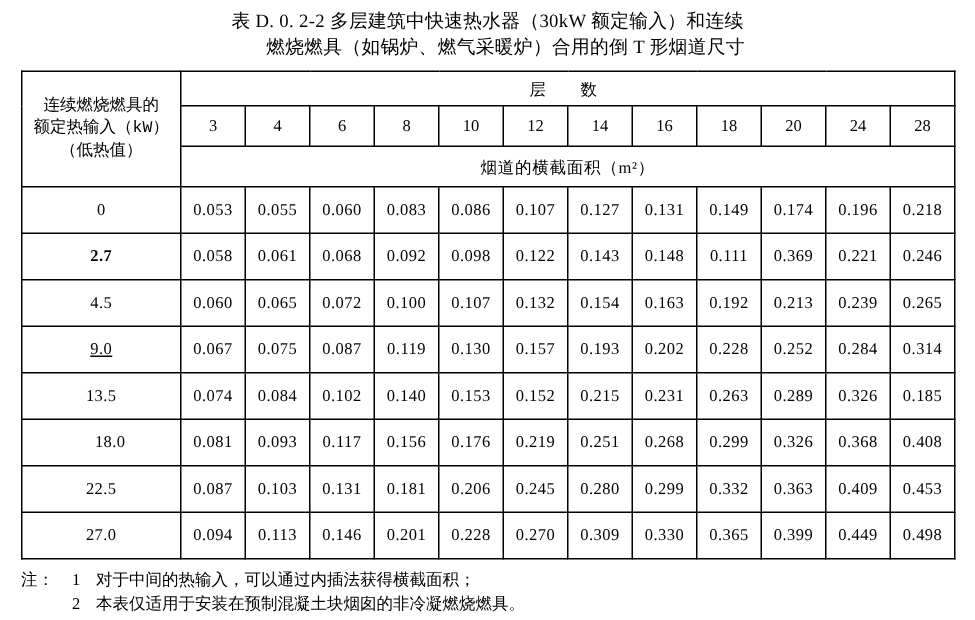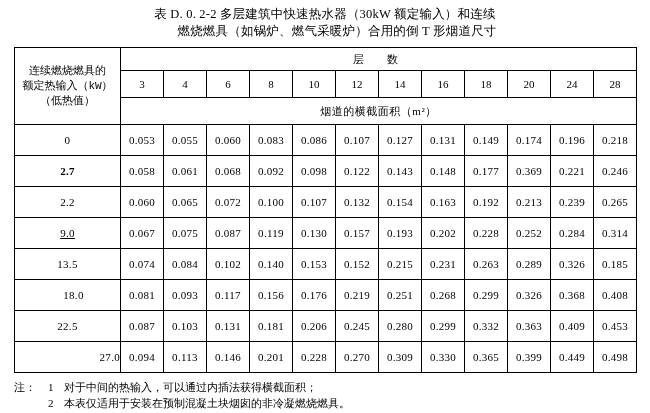--- a/index.html
+++ b/index.html
@@ -175,28 +175,28 @@
       <tr>
         <td class="rowlabel outer-l" style="height:30px;font-weight:bold;">2.7</td>
         <td class="num">0.058</td>
         <td class="num">0.061</td>
         <td class="num">0.068</td>
         <td class="num">0.092</td>
         <td class="num">0.098</td>
         <td class="num">0.122</td>
         <td class="num">0.143</td>
         <td class="num">0.148</td>
-        <td class="num">0.177</td>
+        <td class="num">0.111</td>
         <td class="num">0.369</td>
         <td class="num">0.221</td>
         <td class="num outer-r">0.246</td>
       </tr>
 
       <tr>
-        <td class="rowlabel outer-l" style="height:30px;">2.2</td>
+        <td class="rowlabel outer-l" style="height:30px;">4.5</td>
         <td class="num">0.060</td>
         <td class="num">0.065</td>
         <td class="num">0.072</td>
         <td class="num">0.100</td>
         <td class="num">0.107</td>
         <td class="num">0.132</td>
         <td class="num">0.154</td>
         <td class="num">0.163</td>
         <td class="num">0.192</td>
         <td class="num">0.213</td>
@@ -262,21 +262,21 @@
         <td class="num">0.245</td>
         <td class="num">0.280</td>
         <td class="num">0.299</td>
         <td class="num">0.332</td>
         <td class="num">0.363</td>
         <td class="num">0.409</td>
         <td class="num outer-r">0.453</td>
       </tr>
 
       <tr>
-        <td class="rowlabel outer-l outer-b" style="height:30px;text-align:right;">27.0</td>
+        <td class="rowlabel outer-l outer-b" style="height:30px;">27.0</td>
         <td class="num outer-b">0.094</td>
         <td class="num outer-b">0.113</td>
         <td class="num outer-b">0.146</td>
         <td class="num outer-b">0.201</td>
         <td class="num outer-b">0.228</td>
         <td class="num outer-b">0.270</td>
         <td class="num outer-b">0.309</td>
         <td class="num outer-b">0.330</td>
         <td class="num outer-b">0.365</td>
         <td class="num outer-b">0.399</td>

